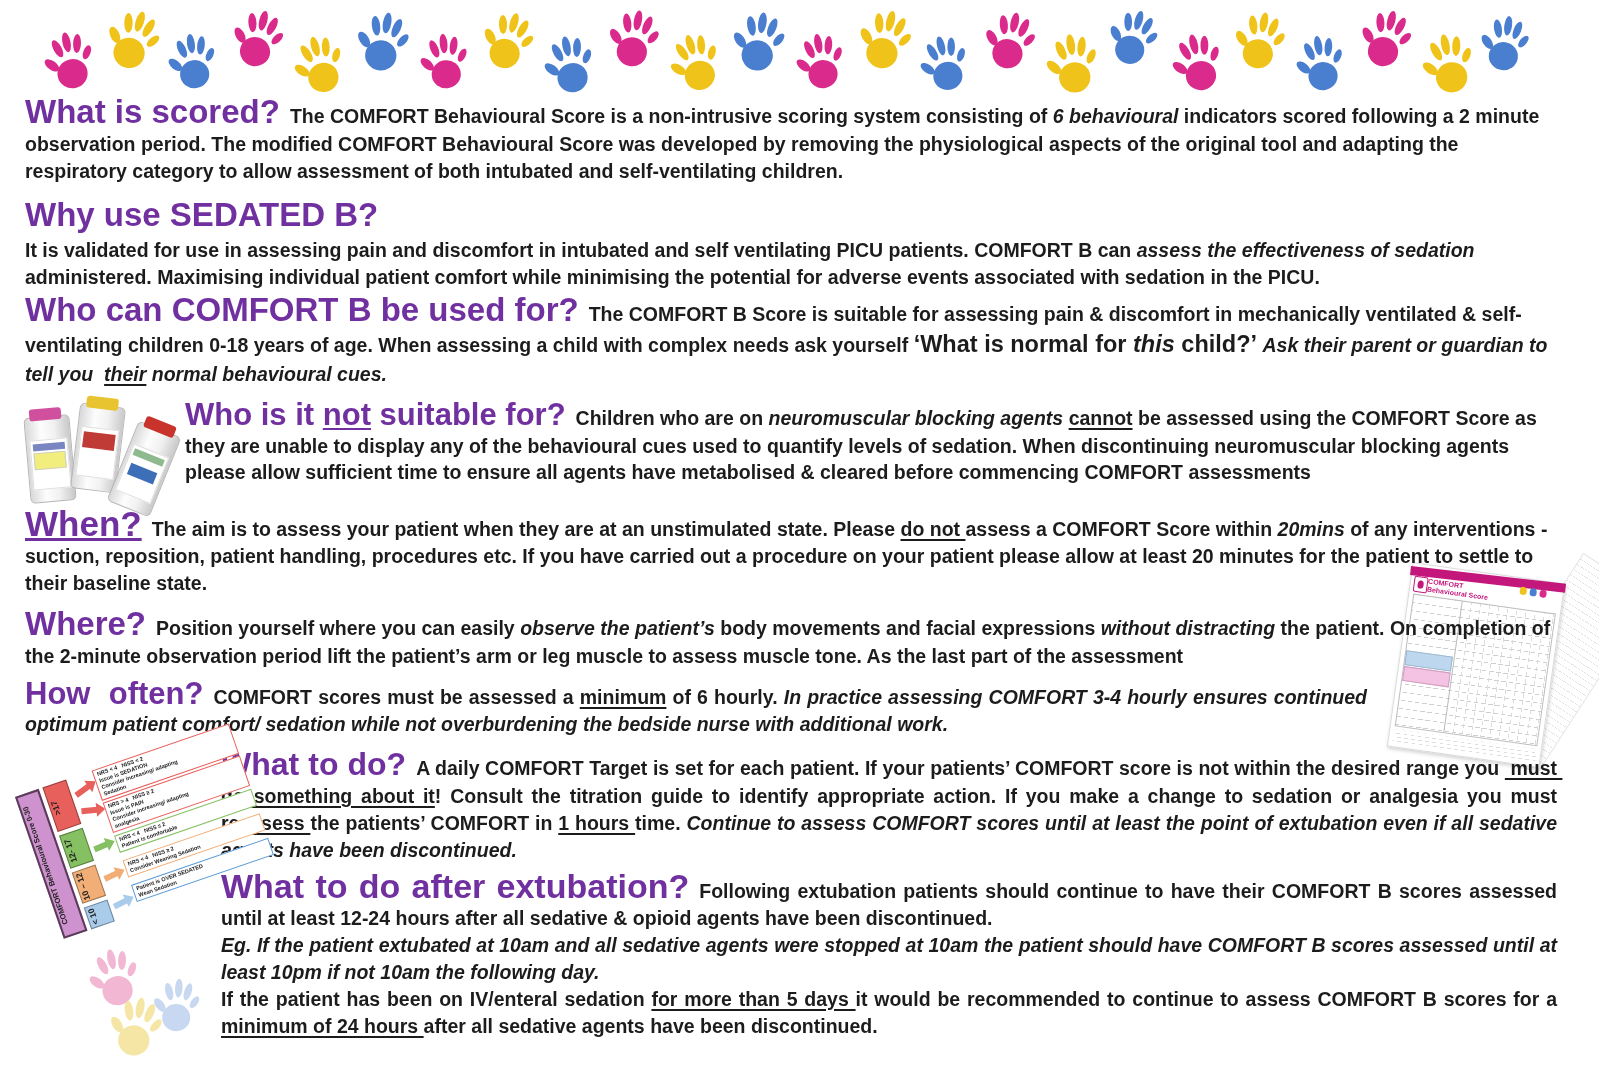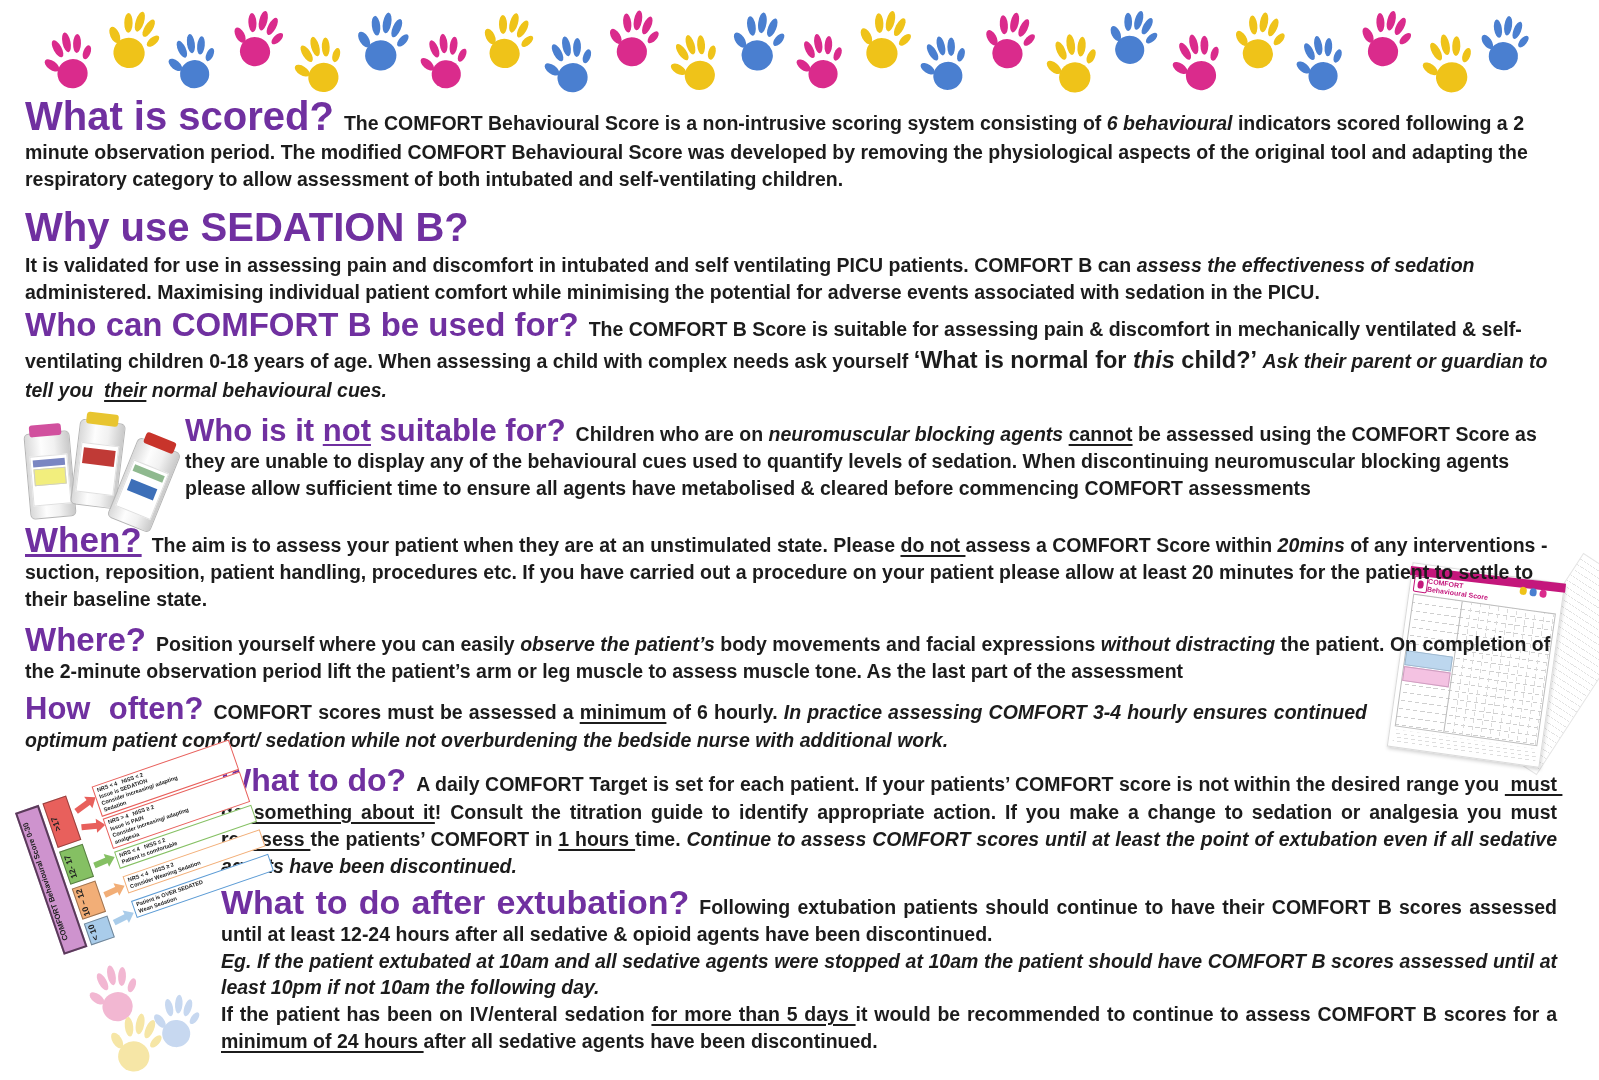--- a/index.html
+++ b/index.html
@@ -16,21 +16,21 @@
   .para{margin:0;font-size:19.5px;font-weight:700;color:#1c1c1c;line-height:1.38;}
   .runs span, .run{white-space:pre-wrap;}
   .run.i{font-style:italic;text-align:right;}
   .run.u{text-decoration:underline;text-decoration-thickness:2px;text-underline-offset:3px;}
   .run.iu{font-style:italic;text-decoration:underline;text-decoration-thickness:2px;text-underline-offset:3px;}
   .run.big{font-size:23.5px;}
   .run.bigi{font-size:23.5px;font-style:italic;}
   .hd{color:#7030A0;font-weight:700;line-height:1.12;}
   .hd.inline{margin-right:10px;}
   .hd.block{margin:0 0 3px 0;display:block;}
-  .h30{font-size:40px;} .h31{font-size:31px;} .h32{font-size:32px;}
+  .h30{font-size:33px;} .h31{font-size:31px;} .h32{font-size:32px;}
   .h33{font-size:33px;} .h34{font-size:34px;} .h35{font-size:35px;text-decoration:underline;}
   .just{text-align:justify;}
   .s2{margin-top:12px;} .s3{margin-top:1px;} .s4{margin-top:10px;}
   .s5{margin-top:8px;clear:left;} .s6{margin-top:9px;} .s7{margin-top:7px;padding-right:190px;}
   .s8{margin-top:9px;} .s9{margin-top:3px;}
   .s7 .hd{word-spacing:9px;}
 
   
   .vials{float:left;width:152px;height:102px;margin:4px 8px 0 0;position:relative;}
   .vial{position:absolute;width:44px;height:84px;background:linear-gradient(90deg,#d9d9d9,#fdfdfd 35%,#f1f1f1 65%,#c9c9c9);border:1px solid #b5b5b5;border-radius:5px;}
@@ -178,21 +178,21 @@
       </svg>
     </div>
 
   <div class="content">
 
     <section class="sec s1">
       <p class="para"><span class="hd inline h30">What is scored?</span><span class="runs"><span class="run n">The COMFORT Behavioural Score is a non-intrusive scoring system consisting of </span><span class="run i">6 behavioural</span><span class="run n"> indicators scored following a 2 minute observation period. The modified COMFORT Behavioural Score was developed by removing the physiological aspects of the original tool and adapting the respiratory category to allow assessment of both intubated and self-ventilating children.</span></span></p>
     </section>
 
     <section class="sec s2">
-      <span class="hd block h30">Why use SEDATION B?</span>
+      <span class="hd block h30">Why use SEDATED B?</span>
       <p class="para"><span class="runs"><span class="run n">It is validated for use in assessing pain and discomfort in intubated and self ventilating PICU patients. COMFORT B can </span><span class="run i">assess the effectiveness of sedation</span><span class="run n"> administered. Maximising individual patient comfort while minimising the potential for adverse events associated with sedation in the PICU.</span></span></p>
     </section>
 
     <section class="sec s3">
       <p class="para"><span class="hd inline h33">Who can COMFORT B be used for?</span><span class="runs"><span class="run n">The COMFORT B Score is suitable for assessing pain &amp; discomfort in mechanically ventilated &amp; self-ventilating children 0-18 years of age. When assessing a child with complex needs ask yourself </span><span class="run big">‘What is normal for </span><span class="run bigi">this</span><span class="run big"> child?’</span><span class="run n"> </span><span class="run i">Ask their parent or guardian to tell you  </span><span class="run iu">their</span><span class="run i"> normal behavioural cues.</span></span></p>
     </section>
 
     <section class="sec s4">
       <div class="vials">
         <div class="vial v1">

